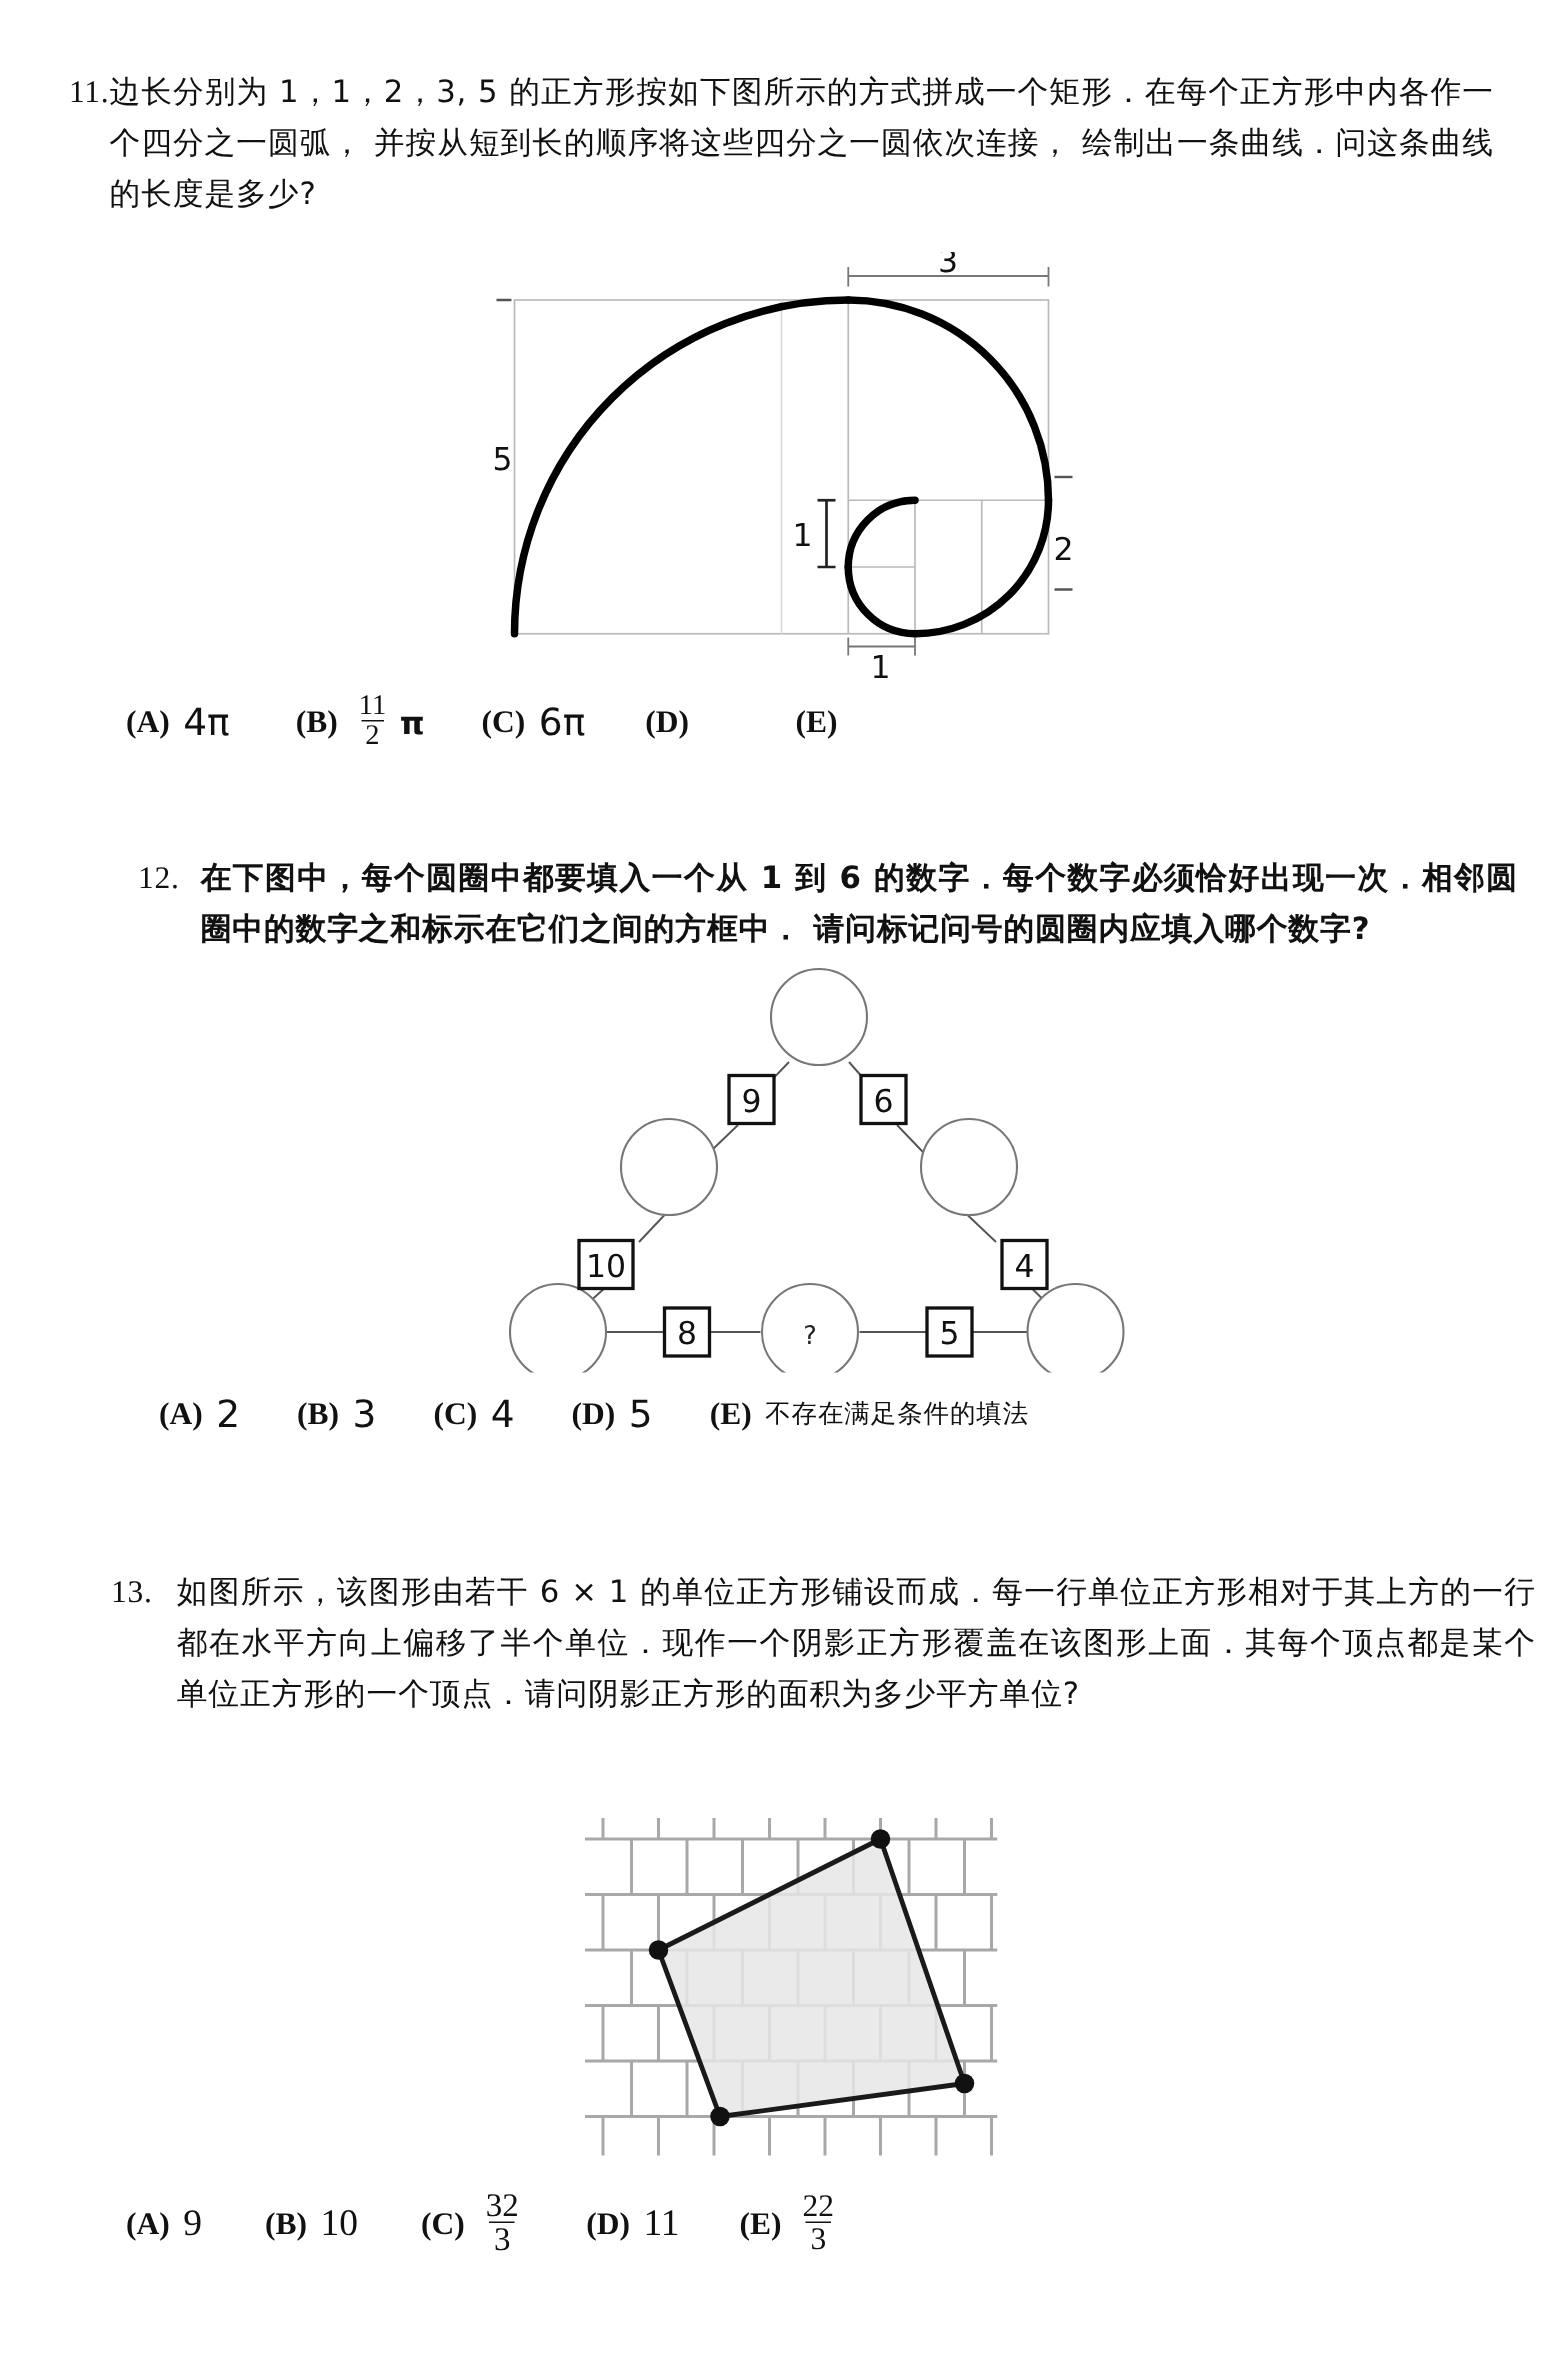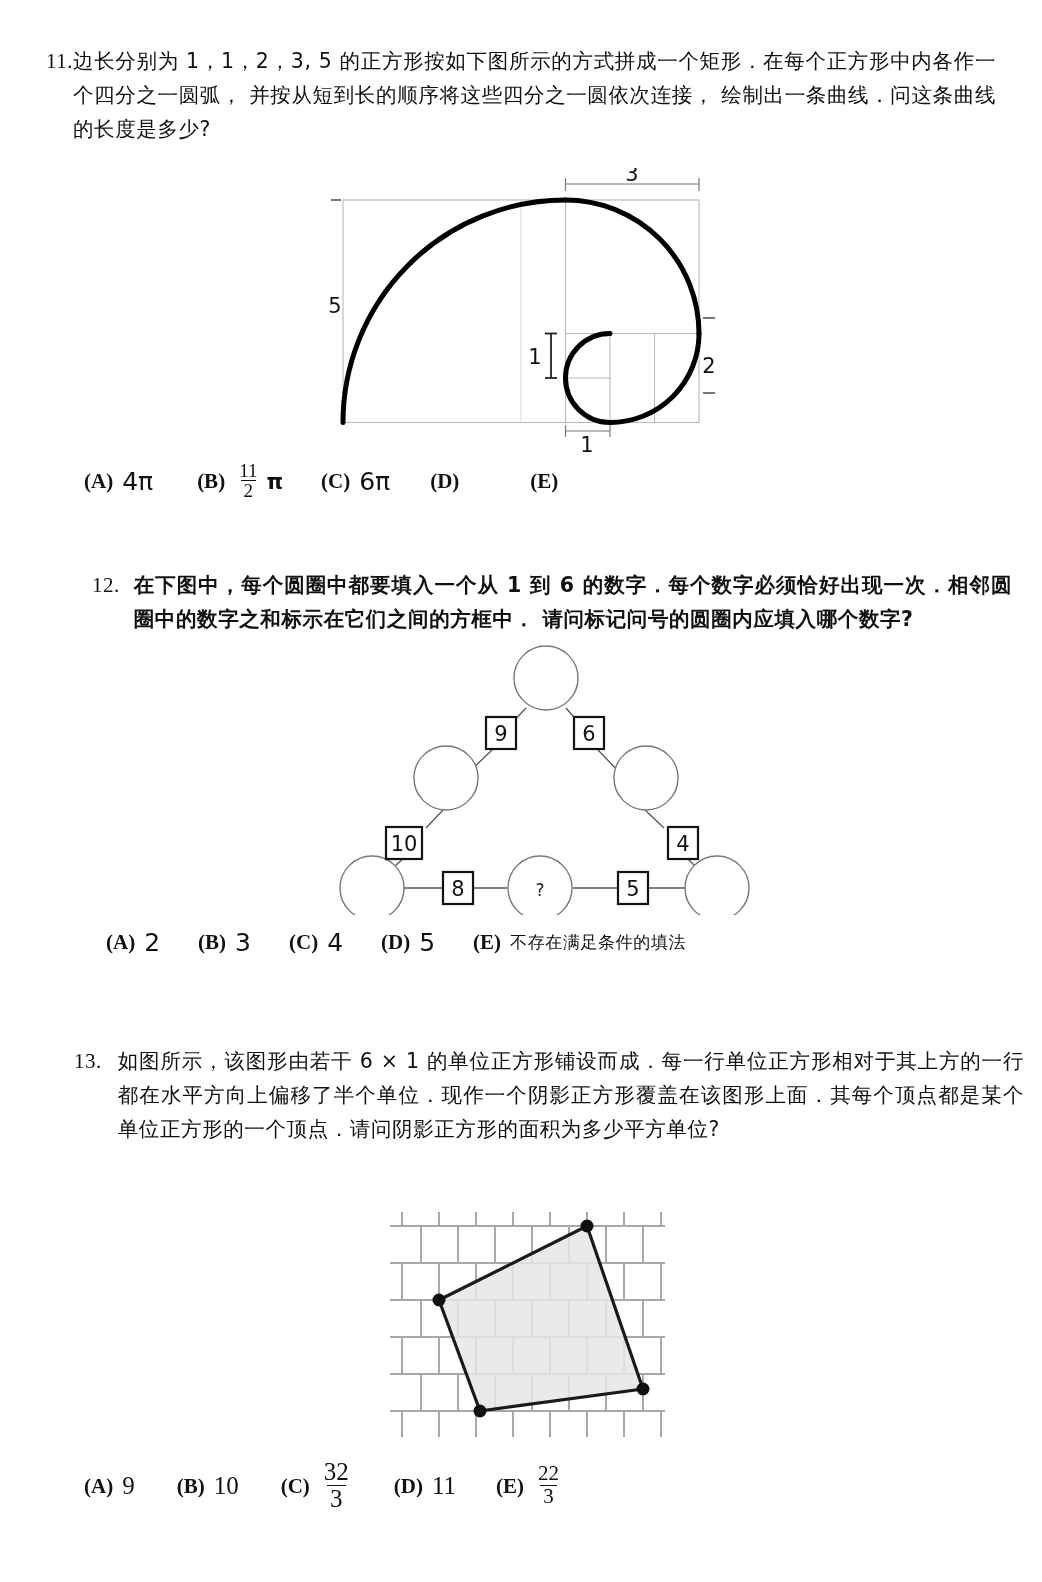--- a/index.html
+++ b/index.html
@@ -399,21 +399,21 @@
     <div class="choice" style="margin-right:42px;">
       <span class="tag">(A)</span>
       <span class="val serif">9</span>
     </div>
     <div class="choice" style="margin-right:42px;">
       <span class="tag">(B)</span>
       <span class="val serif">10</span>
     </div>
     <div class="choice" style="margin-right:40px;">
       <span class="tag">(C)</span>
-      <span class="frac" style="font-size:25px;">
+      <span class="frac" style="font-size:22px;">
         <span class="num">32</span>
         <span class="den">3</span>
       </span>
     </div>
     <div class="choice" style="margin-right:40px;">
       <span class="tag">(D)</span>
       <span class="val serif">11</span>
     </div>
     <div class="choice">
       <span class="tag">(E)</span>

